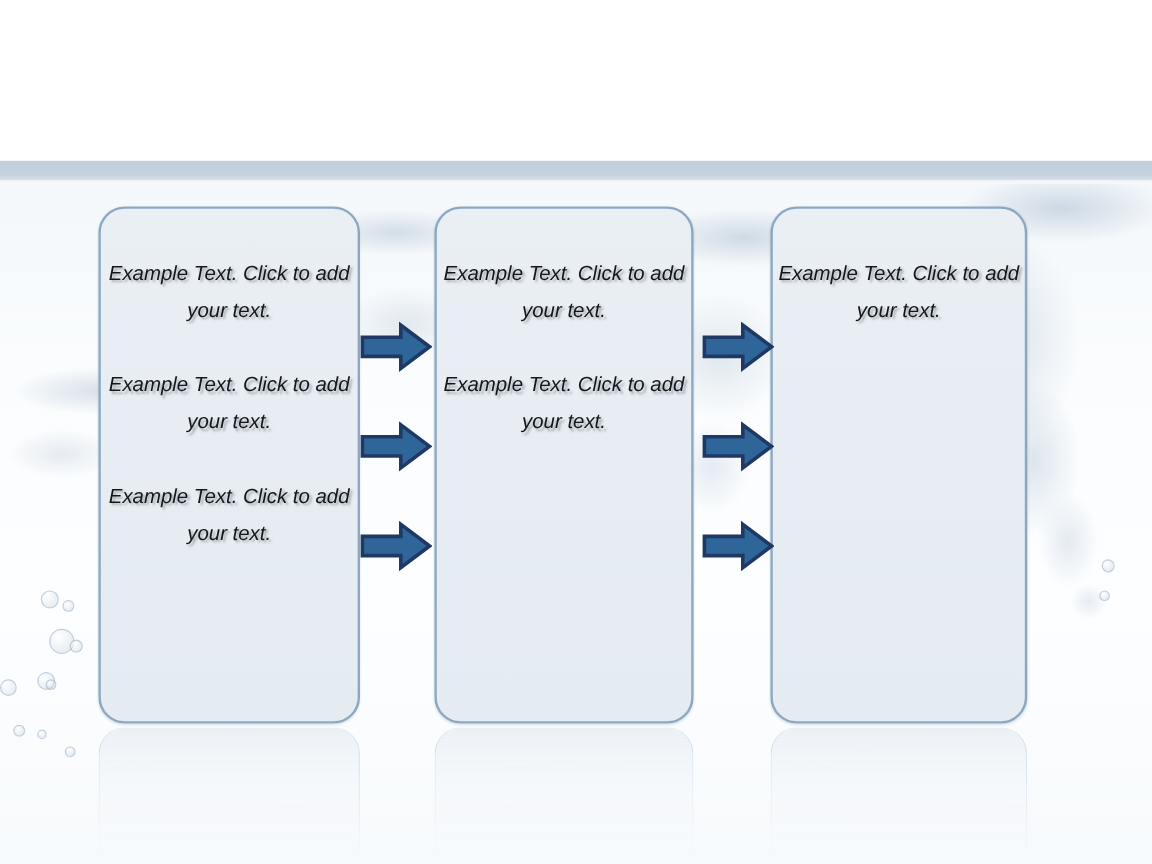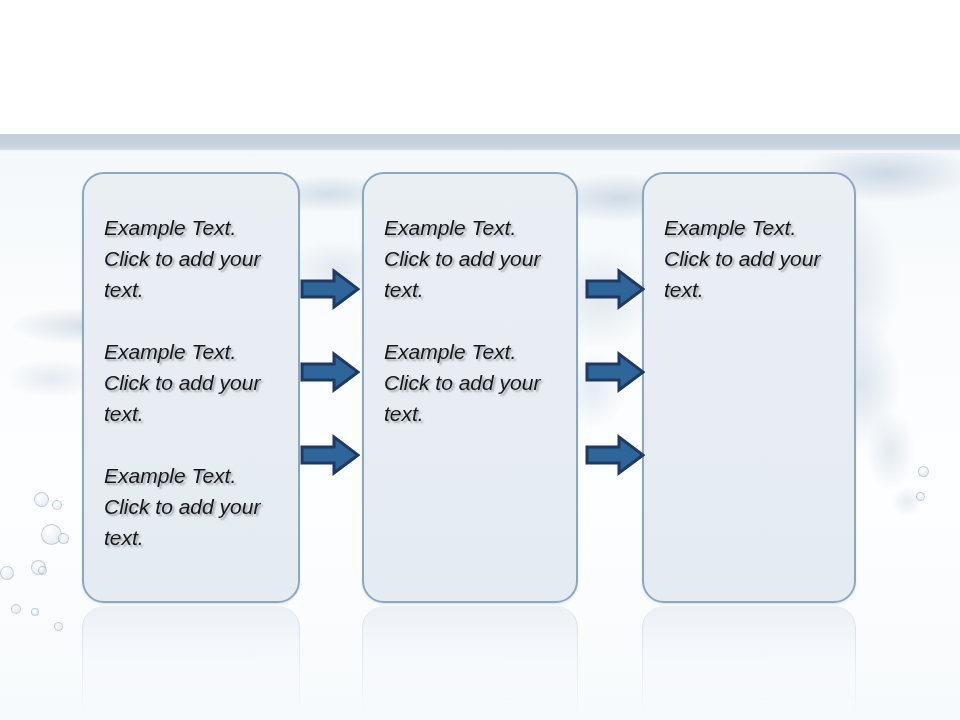--- a/index.html
+++ b/index.html
@@ -130,26 +130,27 @@
     display: flex;
     flex-direction: column;
     align-items: center;
   }
   .panel-1 { left: 82px;  width: 218px; }
   .panel-2 { left: 362px; width: 216px; }
   .panel-3 { left: 642px; width: 214px; }
 
   .panel-text {
     width: 100%;
+    text-align: center;
     font-style: italic;
-    font-size: 21px;
+    font-size: 17px;
     line-height: 31px;
     color: #161616;
     text-shadow: 2px 2px 2px rgba(120,128,138,0.62);
-    padding: 0 20px;
+    padding: 0 4px;
     box-sizing: border-box;
   }
   .panel-1 .panel-text:nth-of-type(1) { margin-top: 38px; }
   .panel-1 .panel-text:nth-of-type(2) { margin-top: 31px; }
   .panel-1 .panel-text:nth-of-type(3) { margin-top: 31px; }
   .panel-2 .panel-text:nth-of-type(1) { margin-top: 38px; }
   .panel-2 .panel-text:nth-of-type(2) { margin-top: 31px; }
   .panel-3 .panel-text:nth-of-type(1) { margin-top: 38px; }
 
   

